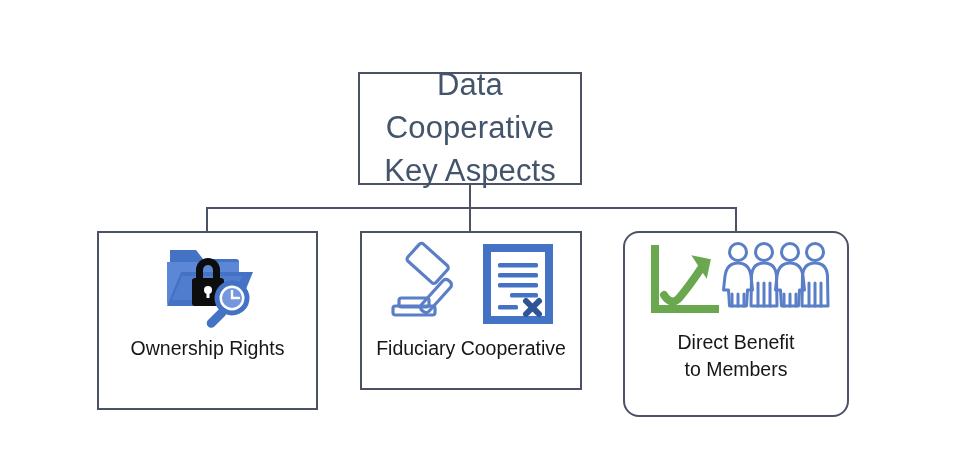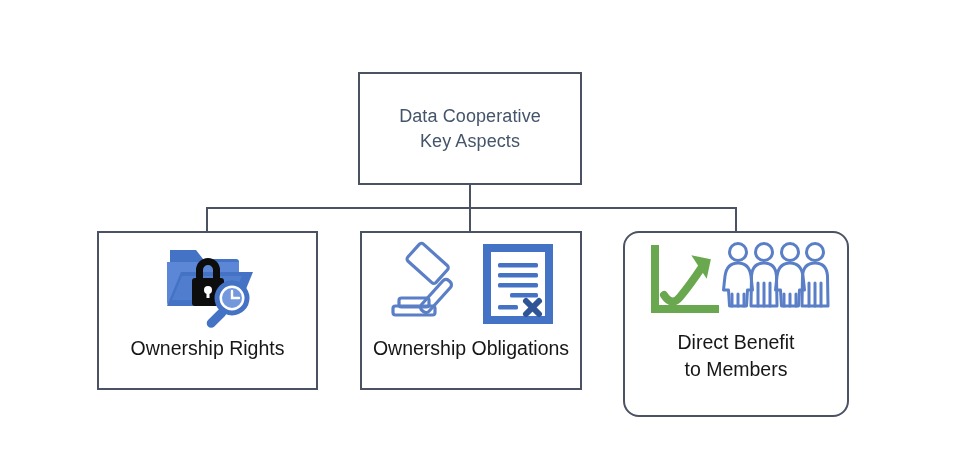--- a/index.html
+++ b/index.html
@@ -30,33 +30,33 @@
     left: 358px;
     top: 72px;
     width: 224px;
     height: 113px;
     display: flex;
     align-items: center;
     justify-content: center;
   }
   #root-label {
     color: #44546a;
-    font-size: 18px;
+    font-size: 31px;
     line-height: 1.38;
     text-align: center;
     letter-spacing: 0.1px;
     white-space: pre-line;
   }
 
   .leaf-node {
     display: flex;
     flex-direction: column;
     align-items: center;
   }
-  #leaf-0 { left: 97px;  top: 231px; width: 221px; height: 159px; }
+  #leaf-0 { left: 97px;  top: 231px; width: 221px; height: 179px; }
   #leaf-1 { left: 360px; top: 231px; width: 222px; height: 159px; }
   #leaf-2 { left: 623px; top: 231px; width: 226px; height: 186px; border-radius: 16px; }
 
   .leaf-icon-area {
     flex: 0 0 auto;
     display: flex;
     align-items: center;
     justify-content: center;
     width: 100%;
   }
@@ -145,21 +145,21 @@
           <rect x="23" y="45" width="40" height="4.6" rx="1.6"></rect>
           <rect x="35" y="55" width="28" height="4.6" rx="1.6"></rect>
           <rect x="23" y="67" width="20" height="4.6" rx="1.6"></rect>
         </g>
         <g stroke="#2F5597" stroke-width="6" stroke-linecap="round">
           <line x1="51" y1="63" x2="64" y2="76"></line>
           <line x1="64" y1="63" x2="51" y2="76"></line>
         </g>
       </svg>
     </div>
-    <div class="leaf-label">Ownership Obligations</div>
+    <div class="leaf-label">Fiduciary Cooperative</div>
   </div>
 
   <div class="node leaf-node" id="leaf-2">
     <div class="leaf-icon-area icon-row">
       <svg width="80" height="84" viewBox="0 0 80 84">
         <g fill="none" stroke="#6AA84F" stroke-width="8" stroke-linecap="square">
           <path d="M13 10 V70 H73"></path>
         </g>
         <path d="M22 56 q8 12 16 2 q10 -12 22 -30" fill="none" stroke="#6AA84F" stroke-width="8" stroke-linecap="round"></path>
         <path d="M47 18 h20 v20 z" fill="#6AA84F" transform="rotate(12 57 28)"></path>

